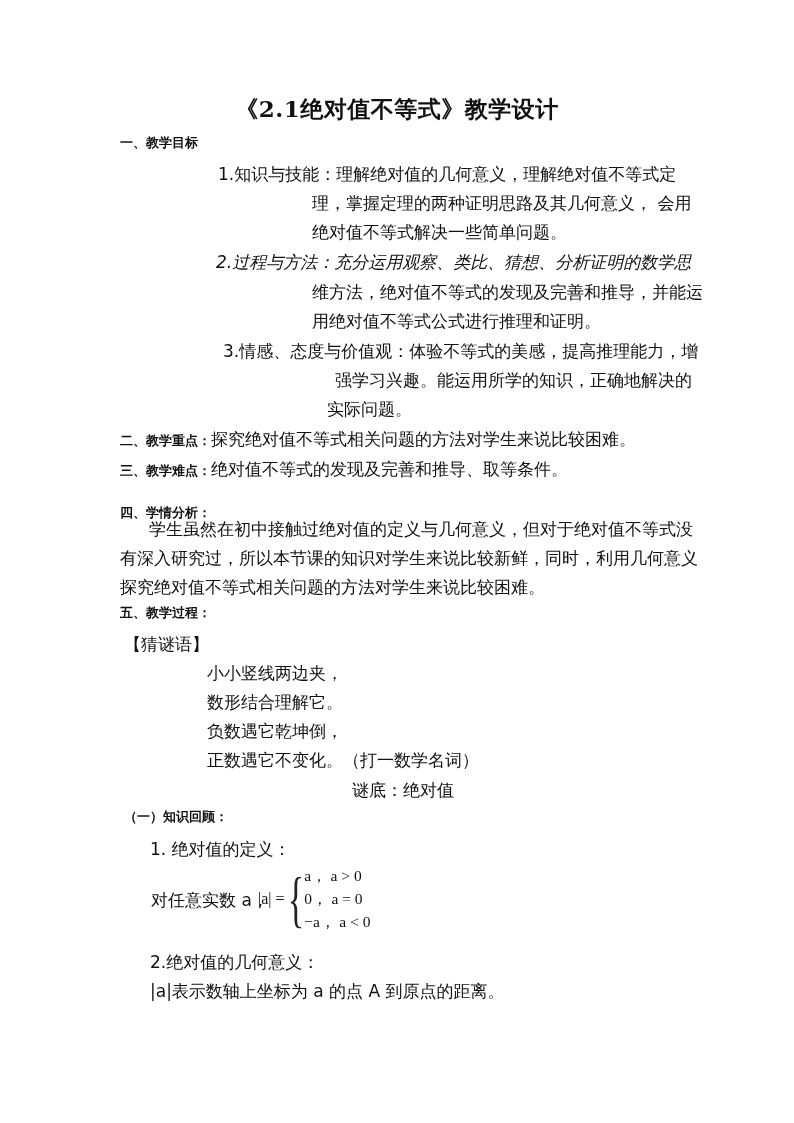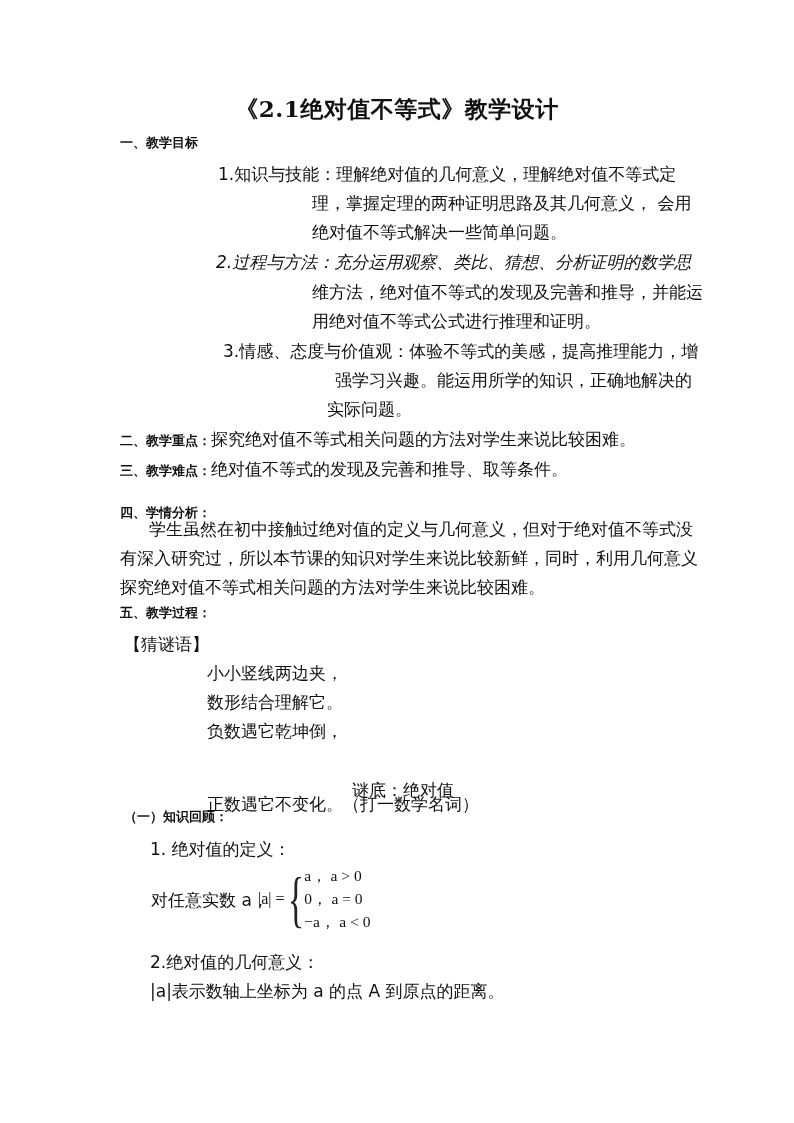--- a/index.html
+++ b/index.html
@@ -49,21 +49,21 @@
   <div class="abs t" style="top:518px; left:149px;">学生虽然在初中接触过绝对值的定义与几何意义，但对于绝对值不等式没</div>
   <div class="abs t" style="top:547px; left:120px;text-align:center;">有深入研究过，所以本节课的知识对学生来说比较新鲜，同时，利用几何意义</div>
   <div class="abs t" style="top:576px; left:120px;">探究绝对值不等式相关问题的方法对学生来说比较困难。</div>
 
   <div class="abs h" style="top:604px; left:120px;">五、教学过程：</div>
 
   <div class="abs t" style="top:633px; left:124px;">【猜谜语】</div>
   <div class="abs t" style="top:662px; left:207px;">小小竖线两边夹，</div>
   <div class="abs t" style="top:691px; left:207px;">数形结合理解它。</div>
   <div class="abs t" style="top:720px; left:207px;">负数遇它乾坤倒，</div>
-  <div class="abs t" style="top:749px; left:207px;margin-top:44px;">正数遇它不变化。（打一数学名词）</div>
+  <div class="abs t" style="top:749px; left:207px;">正数遇它不变化。（打一数学名词）</div>
   <div class="abs t" style="top:779px; left:352px;">谜底：绝对值</div>
 
   <div class="abs h" style="top:808px; left:124px;">（一）知识回顾：</div>
   <div class="abs t" style="top:838px; left:150px;">1. 绝对值的定义：</div>
 
   <div class="abs t" style="top:889px; left:151px;">对任意实数 a，</div>
 
   <div class="brace-wrap">
     <span class="abs-bars">|a| =</span>
     <span class="brace">{</span>

